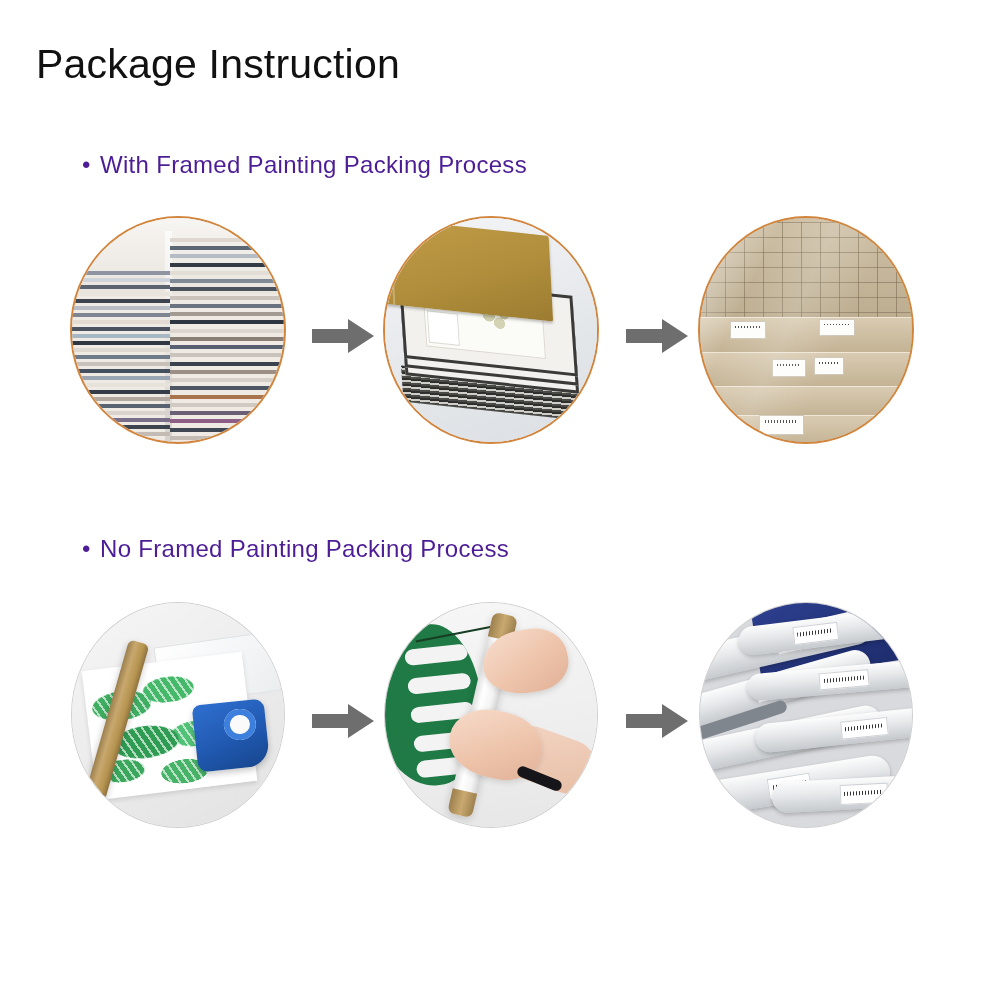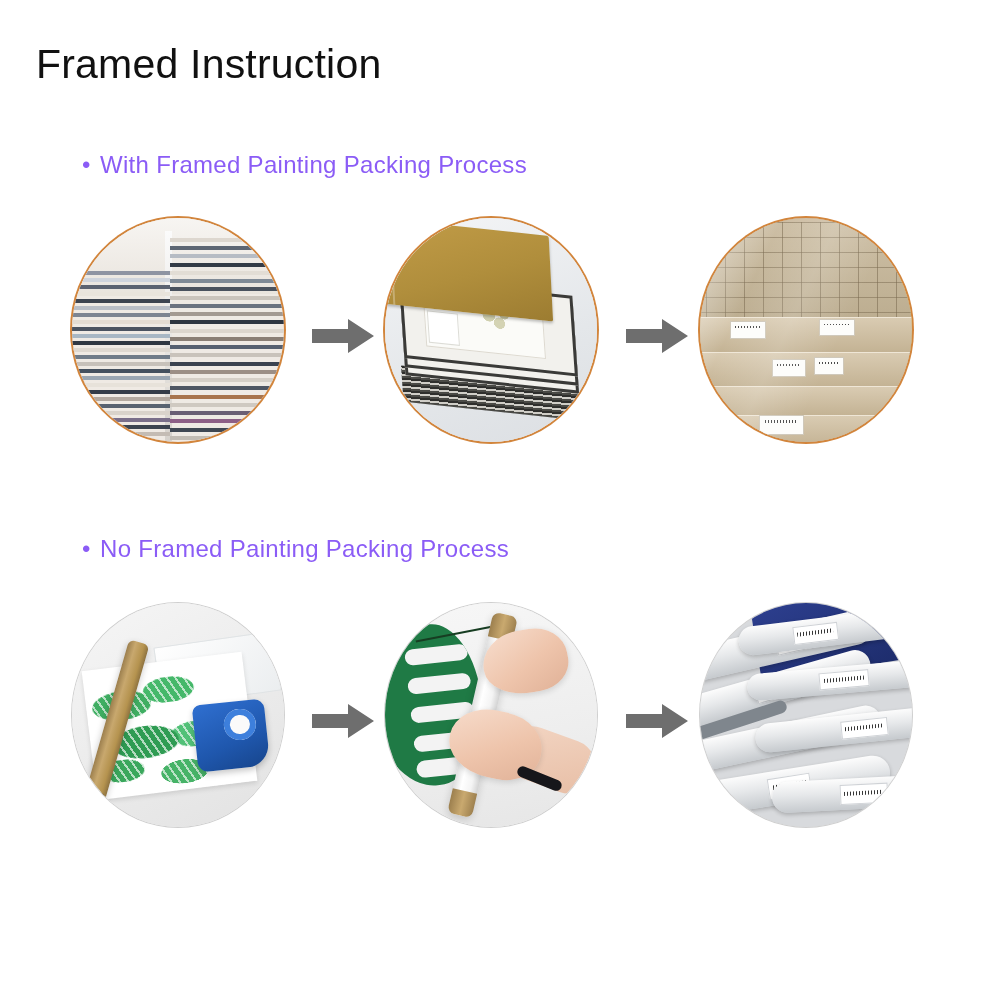--- a/index.html
+++ b/index.html
@@ -30,21 +30,21 @@
     color: #111111;
     white-space: nowrap;
   }
 
   
   .section-heading {
     position: absolute;
     font-size: 24px;
     font-weight: 400;
     line-height: 30px;
-    color: #8b5cf6;
+    color: #4c1d95;
     white-space: nowrap;
     letter-spacing: 0.3px;
   }
   .section-heading .bullet-dot {
     display: inline-block;
     width: 18px;
     font-size: 24px;
     line-height: 30px;
   }
   #heading-framed { left: 82px; top: 150px; }
@@ -341,21 +341,21 @@
     content:""; position:absolute; left: 8%; top: 30%; width: 84%; height: 26%;
     background: repeating-linear-gradient(90deg,#363636 0 1px, transparent 1px 3px);
   }
   .art-tubes .gap {
     position: absolute; background: #7f868d; border-radius: 40px;
   }
 </style>
 </head>
 <body>
 
-<div class="page-title">Framed Instruction</div>
+<div class="page-title">Package Instruction</div>
 
 <div class="section-heading" id="heading-framed">
   <span class="bullet-dot">•</span><span>With Framed Painting Packing Process</span>
 </div>
 
 <div class="process-row" id="row-framed">
 
   <div class="step step-1">
     <div class="photo-circle ring-orange">
       <div class="photo-inner">

